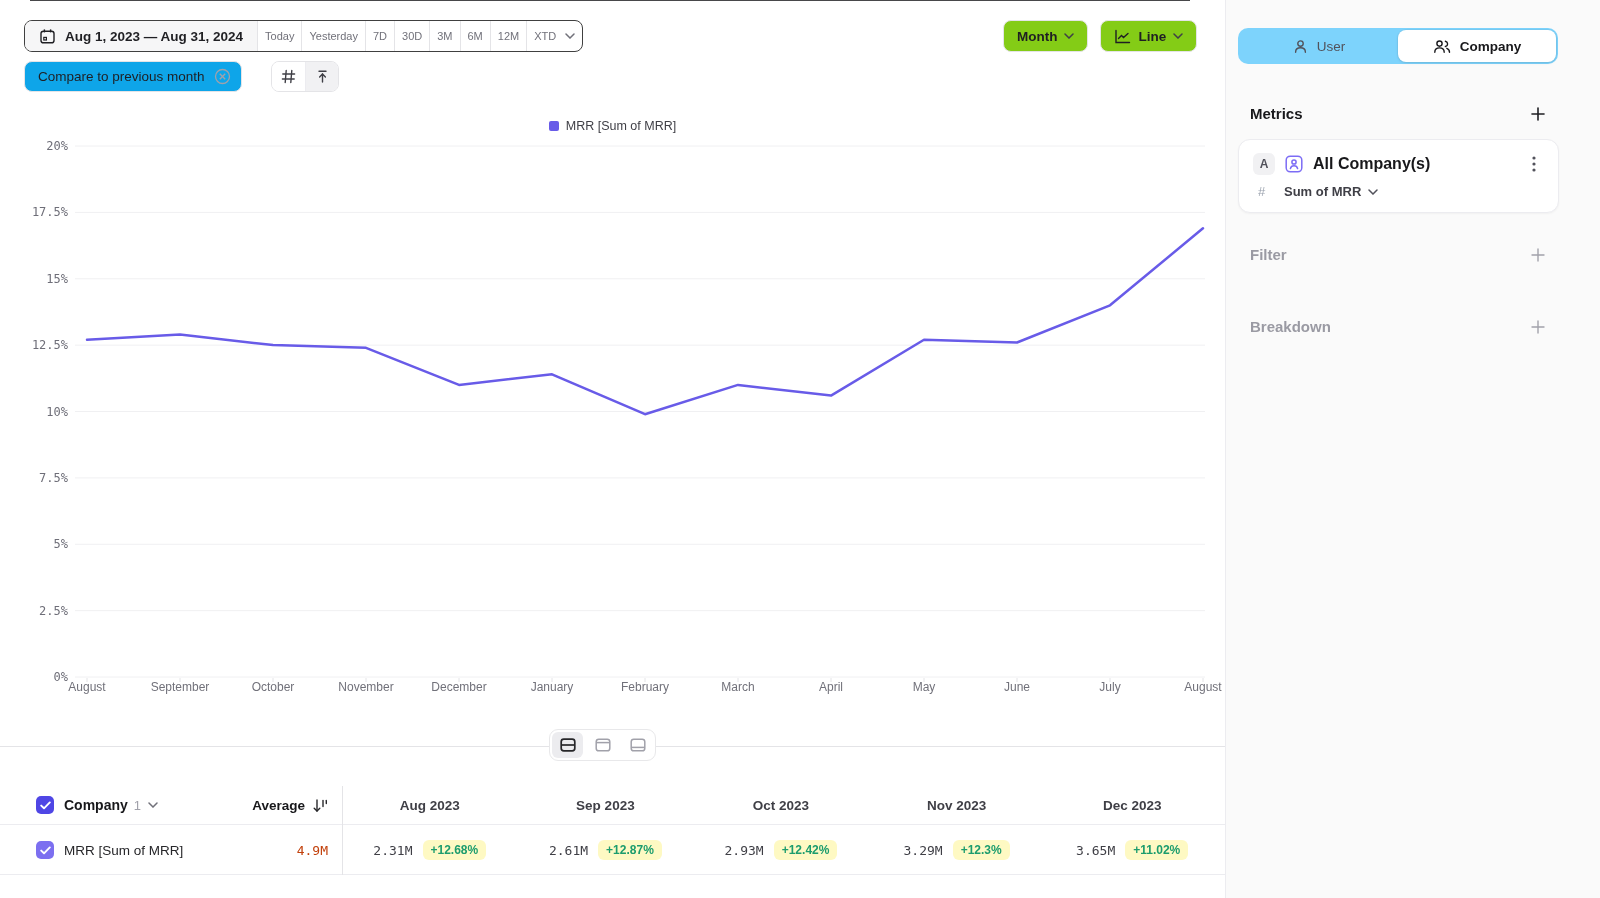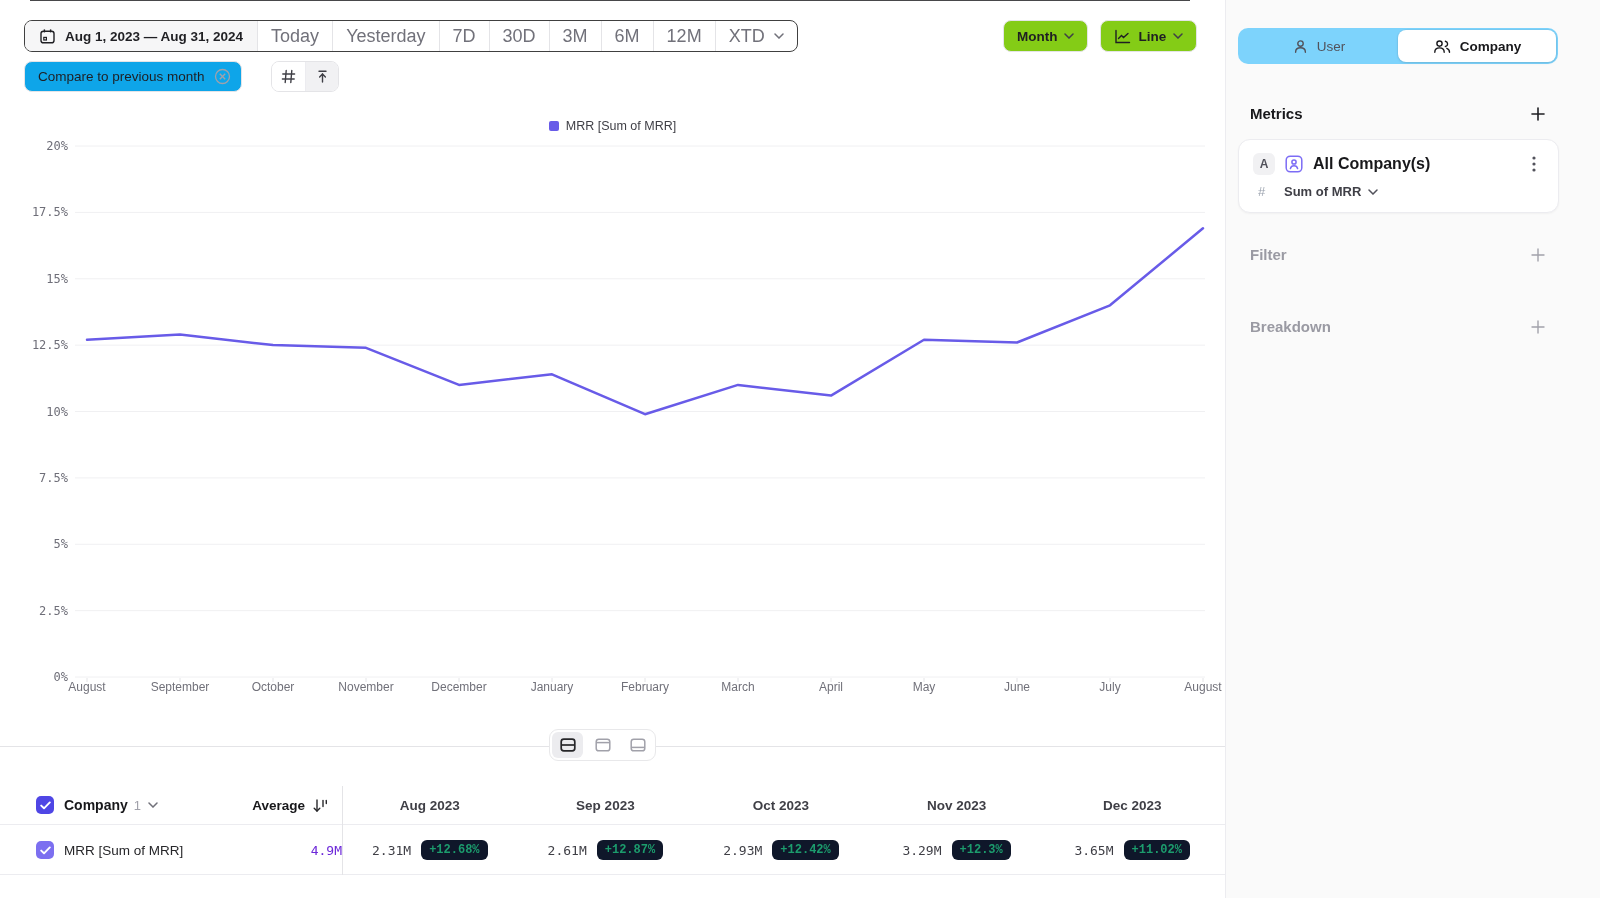--- a/index.html
+++ b/index.html
@@ -6,21 +6,21 @@
   html,body{width:1600px;height:898px;overflow:hidden}
   body{font-family:"Liberation Sans",sans-serif;background:#fff;position:relative;color:#18181b}
   button{background:none;border:none;font:inherit;color:inherit;cursor:pointer;padding:0}
   svg{display:block}
 
   .main{position:absolute;left:0;top:0;width:1225px;height:898px;background:#fff}
   .top-edge{position:absolute;left:30px;top:0;width:1160px;height:1px;background:#27272a;opacity:.85}
 
   
   .seg-group{position:absolute;left:24px;top:20px;display:flex;align-items:stretch;height:32px;border:1px solid #404040;border-radius:8px;background:#fff}
-  .seg{display:flex;align-items:center;gap:9px;padding:0 13px;font-size:18px;color:#71717a;border-left:1px solid #e4e4e7;white-space:nowrap}
+  .seg{display:flex;align-items:center;gap:9px;padding:0 7px;font-size:11px;color:#71717a;border-left:1px solid #e4e4e7;white-space:nowrap}
   .seg-group > *:first-child{border-left:none}
   .seg.date{background:#f6f6f7;color:#1f1f23;font-weight:700;border-radius:7px 0 0 7px;padding:0 14px;font-size:13.5px}
   #presets{display:contents}
   .right-btns{position:absolute;left:1003px;top:20px;display:flex;gap:12px}
   .btn{display:flex;align-items:center;gap:7px;height:32px;padding:8px 13px;border:1px solid #e4e4e7;border-radius:8px;background:#84cc16;font-size:13.5px;font-weight:700;color:#1f1f23;white-space:nowrap}
 
   
   .chip{position:absolute;left:24px;top:61px;display:flex;align-items:center;gap:9px;height:31px;padding:0 10px 0 13px;border:1px solid #e4e4e7;border-radius:8px;background:#0ea5e9;font-size:13.5px;color:#1f1f23}
   .icon-group{position:absolute;left:271px;top:61px;display:flex;height:31px;border:1px solid #e4e4e7;border-radius:8px;overflow:hidden;background:#fff}
   .icon-group button{width:33px;display:flex;align-items:center;justify-content:center;background:#fff}
@@ -46,25 +46,25 @@
   .col-divider{position:absolute;left:342px;top:786px;height:89px;border-left:1px solid #e4e4e7}
   .tleft{position:absolute;left:0;top:0;width:342px;height:100%;display:flex;align-items:center}
   .checkbox{width:18px;height:18px;border-radius:5px;margin-left:36px;display:flex;align-items:center;justify-content:center;flex:none}
   .checkbox.hd{background:#4f46e5}
   .checkbox.rw{background:#7c6ff0}
   .t-entity{margin-left:10px;font-size:14px;font-weight:700;color:#18181b}
   .t-count{margin-left:6px;font-size:13px;color:#a1a1aa}
   .t-chev{margin-left:7px;color:#71717a}
   .t-avg-h{margin-left:auto;margin-right:14px;display:flex;align-items:center;gap:7px;font-size:13.5px;font-weight:700;color:#18181b}
   .t-name{margin-left:10px;font-size:13.5px;color:#27272a}
-  .t-avg{margin-left:auto;font-family:"DejaVu Sans Mono",monospace;font-size:13px;color:#6d28d9}
+  .t-avg{margin-left:auto;margin-right:14px;font-family:"DejaVu Sans Mono",monospace;font-size:13px;color:#c2410c}
   .tcols{position:absolute;left:342px;top:0;width:878px;height:100%;display:flex}
   .tcol{flex:1;display:flex;align-items:center;justify-content:center;gap:10px;font-size:13.5px;font-weight:700;color:#3f3f46}
   .tcol .val{font-family:"DejaVu Sans Mono",monospace;font-size:13px;font-weight:400;color:#3f3f46}
-  .delta{font-family:Liberation Mono, monospace;font-size:12px;color:#1c9c6d;background:#0f172a;padding:3px 8px;border-radius:6px}
+  .delta{font-family:Liberation Sans, sans-serif;font-size:12px;color:#1c9c6d;background:#fef9c3;padding:3px 8px;border-radius:6px}
 
   
   .panel{position:absolute;left:1225px;top:0;width:375px;height:898px;background:#fafafa;border-left:1px solid #ececf0}
   .seg-toggle{position:absolute;left:12px;top:28px;width:320px;height:36px;background:#7dd3fc;border-radius:10px;display:flex;padding:2px}
   .seg-toggle button{flex:1;display:flex;align-items:center;justify-content:center;gap:9px;font-size:13.5px;color:#52525b;border-radius:8px}
   .seg-toggle button.active{background:#fff;font-weight:700;color:#18181b;box-shadow:0 1px 3px rgba(0,0,0,.10),0 0 0 1px rgba(0,0,0,.03)}
   .ph{position:absolute;left:24px;font-size:15px;font-weight:700;color:#18181b}
   .ph.gray{color:#9a9aa3}
   .plus{position:absolute;left:302px;width:20px;height:20px;display:flex;align-items:center;justify-content:center}
   .metric-card{position:absolute;left:12px;top:139px;width:321px;background:#fff;border:1px solid #ececf0;border-radius:12px;padding:13px 14px 13px;box-shadow:0 1px 2px rgba(0,0,0,.04)}

